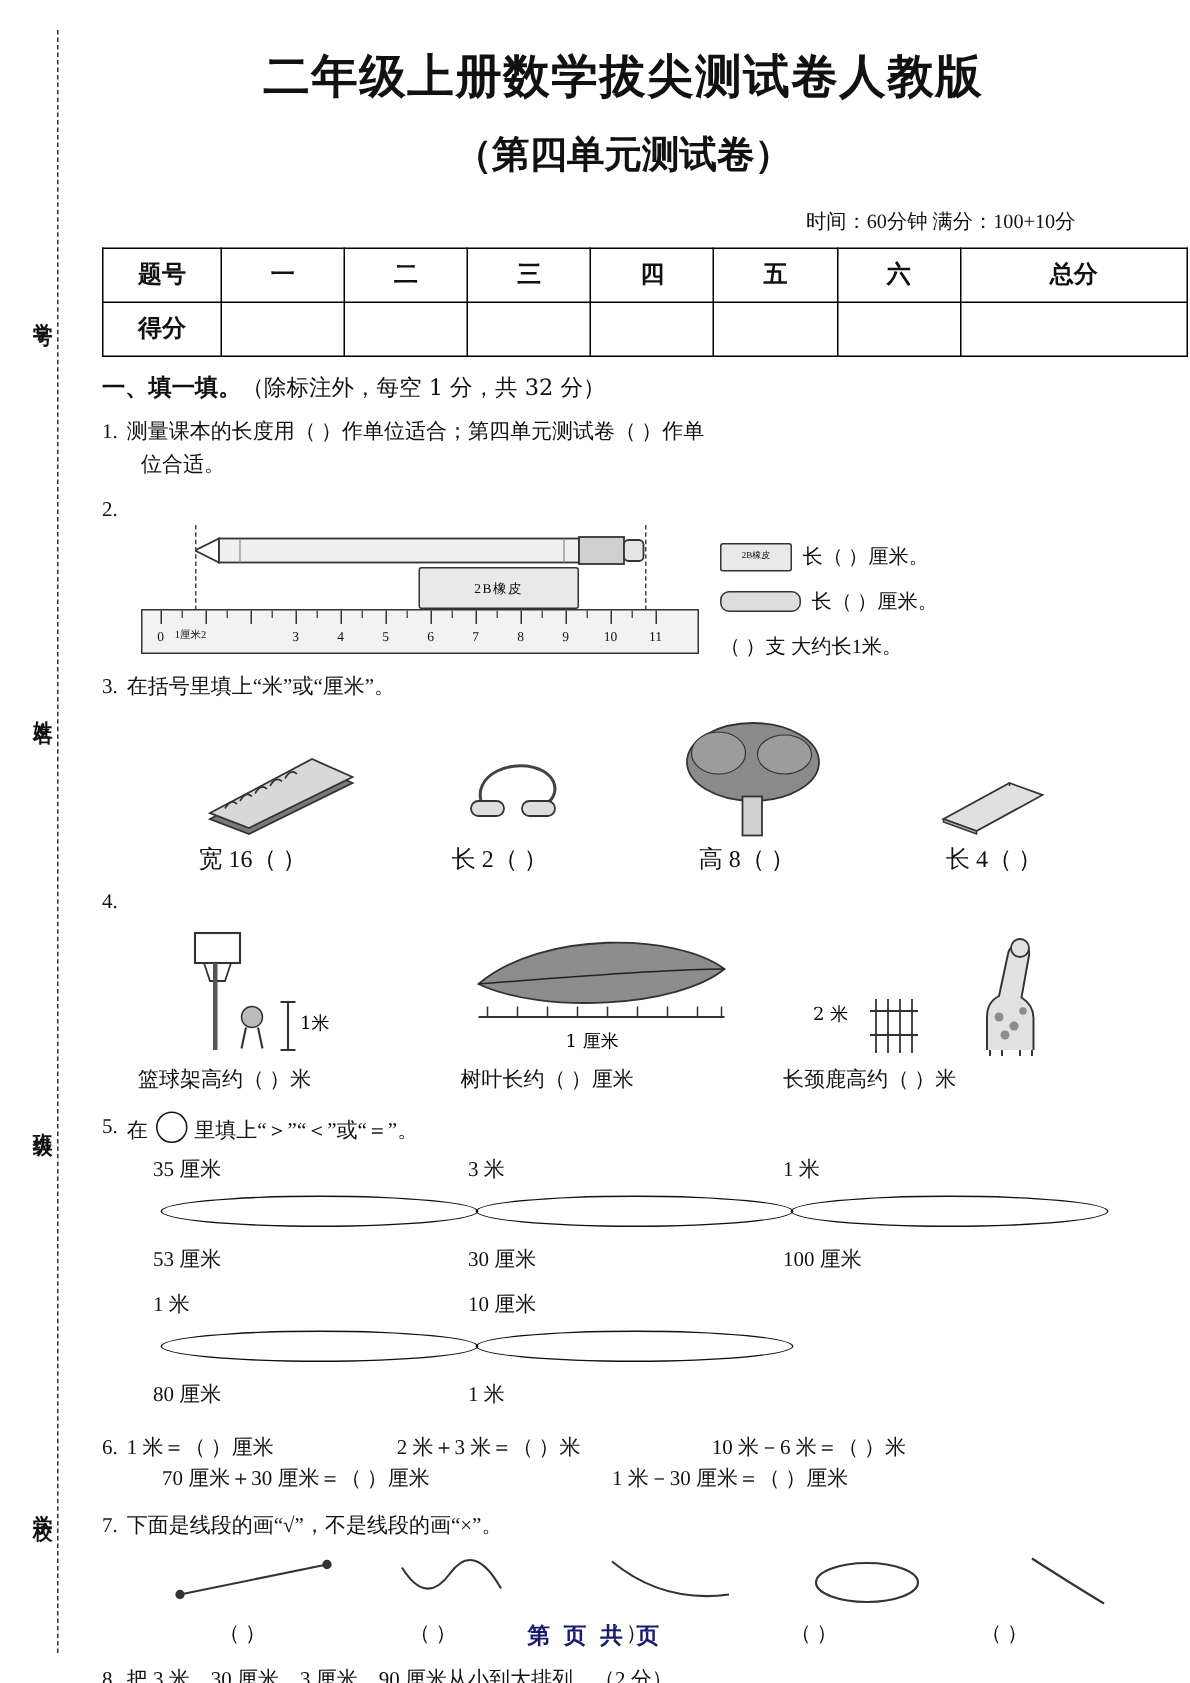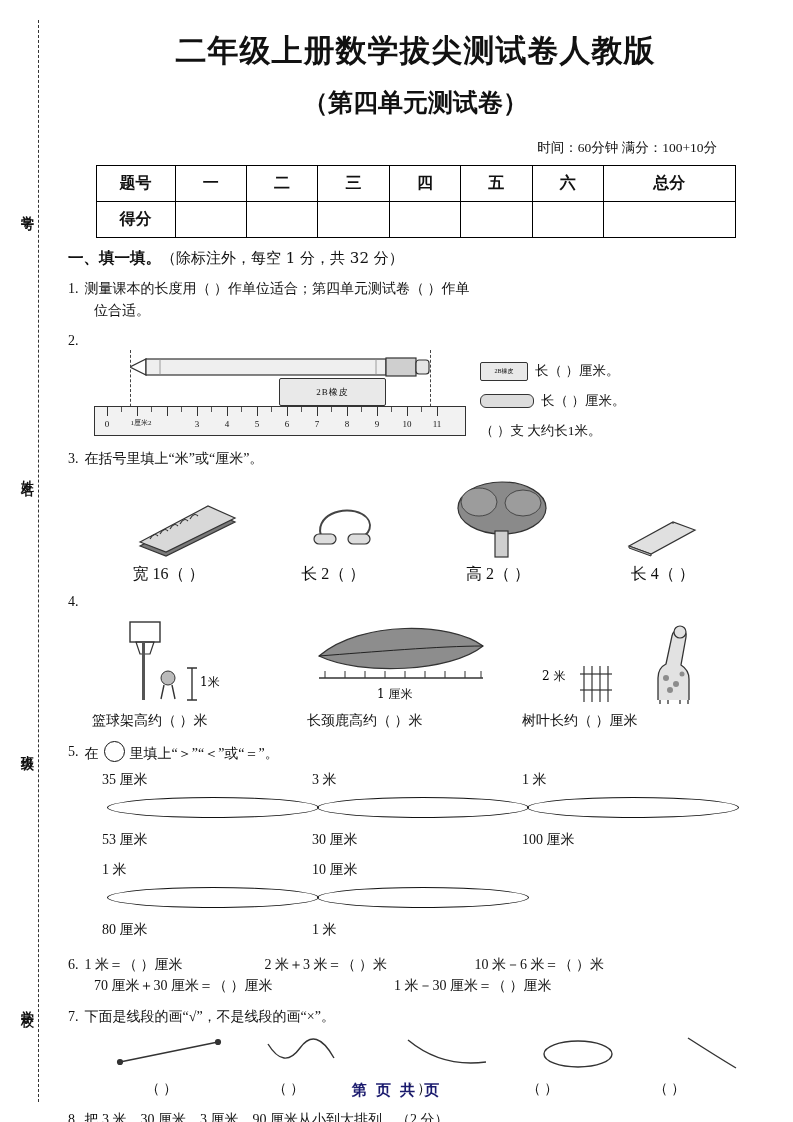--- a/index.html
+++ b/index.html
@@ -51,21 +51,21 @@
   .meta{
     text-align:right;
     font-size:13.5px;
     margin-top:20px;
     padding-right:46px;
   }
 
   table.score{
     border-collapse:collapse;
     margin:8px auto 0 auto;
-    width:640px;
+    width:724px;
   }
   table.score td{
     border:1px solid #000;
     height:33px;
     text-align:center;
     font-size:16px;
     font-weight:bold;
     font-family:"DejaVu Serif",serif;
   }
   table.score td.lab{width:76px;}
@@ -234,21 +234,21 @@
             <div class="tick" style="left:222px"></div>
               <div class="tickS" style="left:236px"></div>
             <div class="tick" style="left:252px"></div>
               <div class="tickS" style="left:266px"></div>
             <div class="tick" style="left:282px"></div>
               <div class="tickS" style="left:296px"></div>
             <div class="tick" style="left:312px"></div>
               <div class="tickS" style="left:326px"></div>
             <div class="tick" style="left:342px"></div>
             <div class="lbl" style="left:12px">0</div>
-            <div class="lbl" style="left:46px;font-size:7px">1厘米2</div>
+            <div class="lbl" style="left:32px;font-size:7px">1厘米2</div>
             <div class="lbl" style="left:102px">3</div>
             <div class="lbl" style="left:132px">4</div>
             <div class="lbl" style="left:162px">5</div>
             <div class="lbl" style="left:192px">6</div>
             <div class="lbl" style="left:222px">7</div>
             <div class="lbl" style="left:252px">8</div>
             <div class="lbl" style="left:282px">9</div>
             <div class="lbl" style="left:312px">10</div>
             <div class="lbl" style="left:342px">11</div>
           </div>
@@ -300,21 +300,21 @@
         </svg>
         <svg width="80" height="46" viewBox="0 0 80 46">
           <polygon points="8,34 52,10 74,18 30,42" fill="#e0e0e0" stroke="#333" stroke-width="1.2"></polygon>
           <polygon points="8,34 30,42 30,44 8,36" fill="#b5b5b5" stroke="#333" stroke-width="1"></polygon>
           <line x1="52" y1="10" x2="52" y2="12" stroke="#333" stroke-width="1"></line>
         </svg>
       </div>
       <div class="ans3">
         <span>宽 16（        ）</span>
         <span>长 2（        ）</span>
-        <span>高 2（        ）</span>
+        <span>高 8（        ）</span>
         <span>长 4（        ）</span>
       </div>
     </div>
 
     <div class="q" style="margin-top:4px">
       <span class="num">4.</span>
       <div class="art4">
         <svg width="150" height="92" viewBox="0 0 150 92">
           <rect x="18" y="6" width="30" height="20" fill="none" stroke="#333" stroke-width="1.4"></rect>
           <path d="M24 26 h18 l-4 12 h-10 z" fill="none" stroke="#333" stroke-width="1.2"></path>
@@ -358,22 +358,22 @@
             <circle cx="126" cy="62" r="3"></circle>
               <circle cx="136" cy="68" r="3"></circle>
               <circle cx="130" cy="74" r="3"></circle>
             <circle cx="142" cy="58" r="2.5"></circle>
           </g>
           <path d="M120 84 v4 M128 84 v4 M140 84 v4 M148 84 v4" stroke="#333" stroke-width="1.3"></path>
         </svg>
       </div>
       <div class="ans4">
         <span>篮球架高约（        ）米</span>
+        <span>树叶长约（        ）厘米</span>
         <span>长颈鹿高约（        ）米</span>
-        <span>树叶长约（        ）厘米</span>
       </div>
     </div>
 
     <div class="q">
       <div class="row">
         <span class="num" style="margin-right:6px">5.</span>
         <span>在<span class="circle"></span>里填上“＞”“＜”或“＝”。</span>
       </div>
       <div class="cmp">
         <span><span>35 厘米</span><span class="circle"></span><span>53 厘米</span></span>
@@ -386,21 +386,21 @@
       </div>
     </div>
 
     <div class="q">
       <div class="row">
         <span class="num" style="margin-right:6px">6.</span>
         <span style="width:180px">1 米＝（        ）厘米</span>
         <span style="width:210px">2 米＋3 米＝（        ）米</span>
         <span>10 米－6 米＝（        ）米</span>
       </div>
-      <div class="row" style="margin-left:26px">
+      <div class="row" style="margin-left:40px">
         <span style="width:300px">70 厘米＋30 厘米＝（        ）厘米</span>
         <span>1 米－30 厘米＝（        ）厘米</span>
       </div>
     </div>
 
     <div class="q">
       <div class="row">
         <span class="num" style="margin-right:6px">7.</span>
         <span>下面是线段的画“√”，不是线段的画“×”。</span>
       </div>

